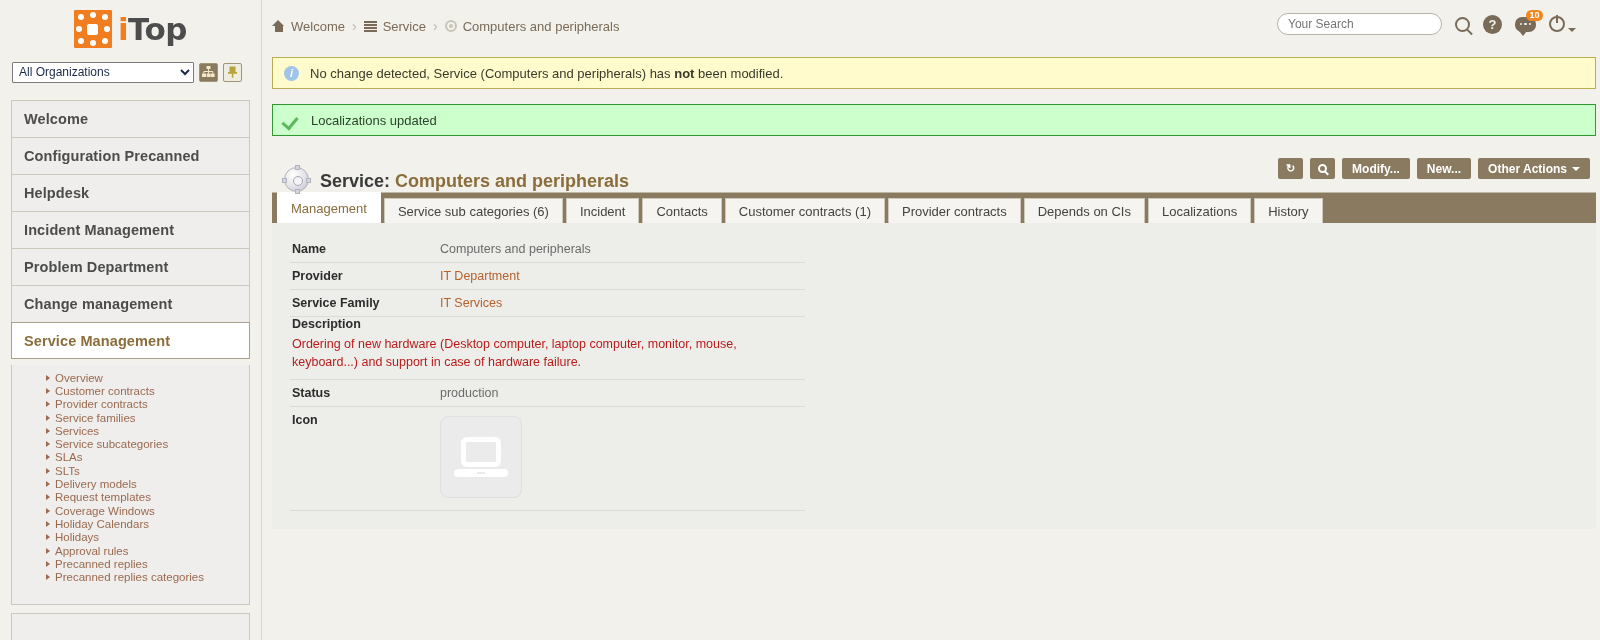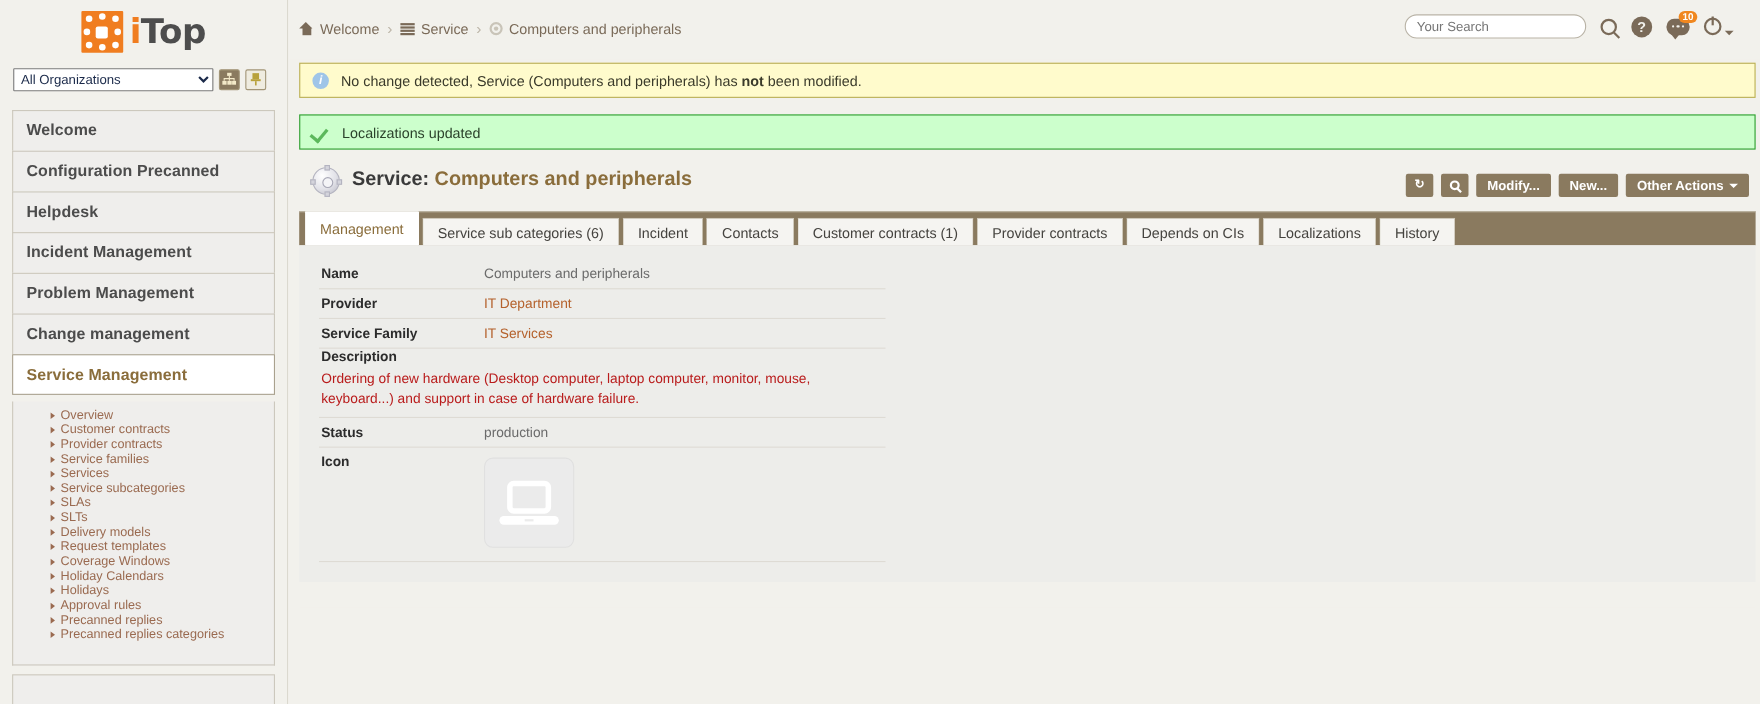--- a/index.html
+++ b/index.html
@@ -246,21 +246,21 @@
   }
 
   .content-card {
     margin: 16px 4px 0 10px;
     background: #f2f1ec;
     min-height: 400px;
   }
   .card-head {
     position: relative;
     height: 40px;
-    display: flex; align-items: flex-start;
+    display: flex; align-items: flex-end;
     padding-left: 12px;
   }
   .gear {
     width: 25px; height: 25px;
     border-radius: 50%;
     background: radial-gradient(circle at 35% 30%, #ffffff 0%, #e2e2e8 55%, #b9b9c4 100%);
     border: 1.5px solid #b4b4c0;
     position: relative;
     margin-right: 11px;
   }
@@ -436,21 +436,21 @@
       <div class="menu-item">
           <span>Configuration Precanned</span>
         </div>
       <div class="menu-item">
           <span>Helpdesk</span>
         </div>
       <div class="menu-item">
           <span>Incident Management</span>
         </div>
       <div class="menu-item">
-          <span>Problem Management</span>
+          <span>Problem Department</span>
         </div>
       <div class="menu-item">
           <span>Change management</span>
         </div>
       <div class="menu-item active">
           <span>Service Management</span>
         </div>
     </div>
 
     <div class="submenu">

